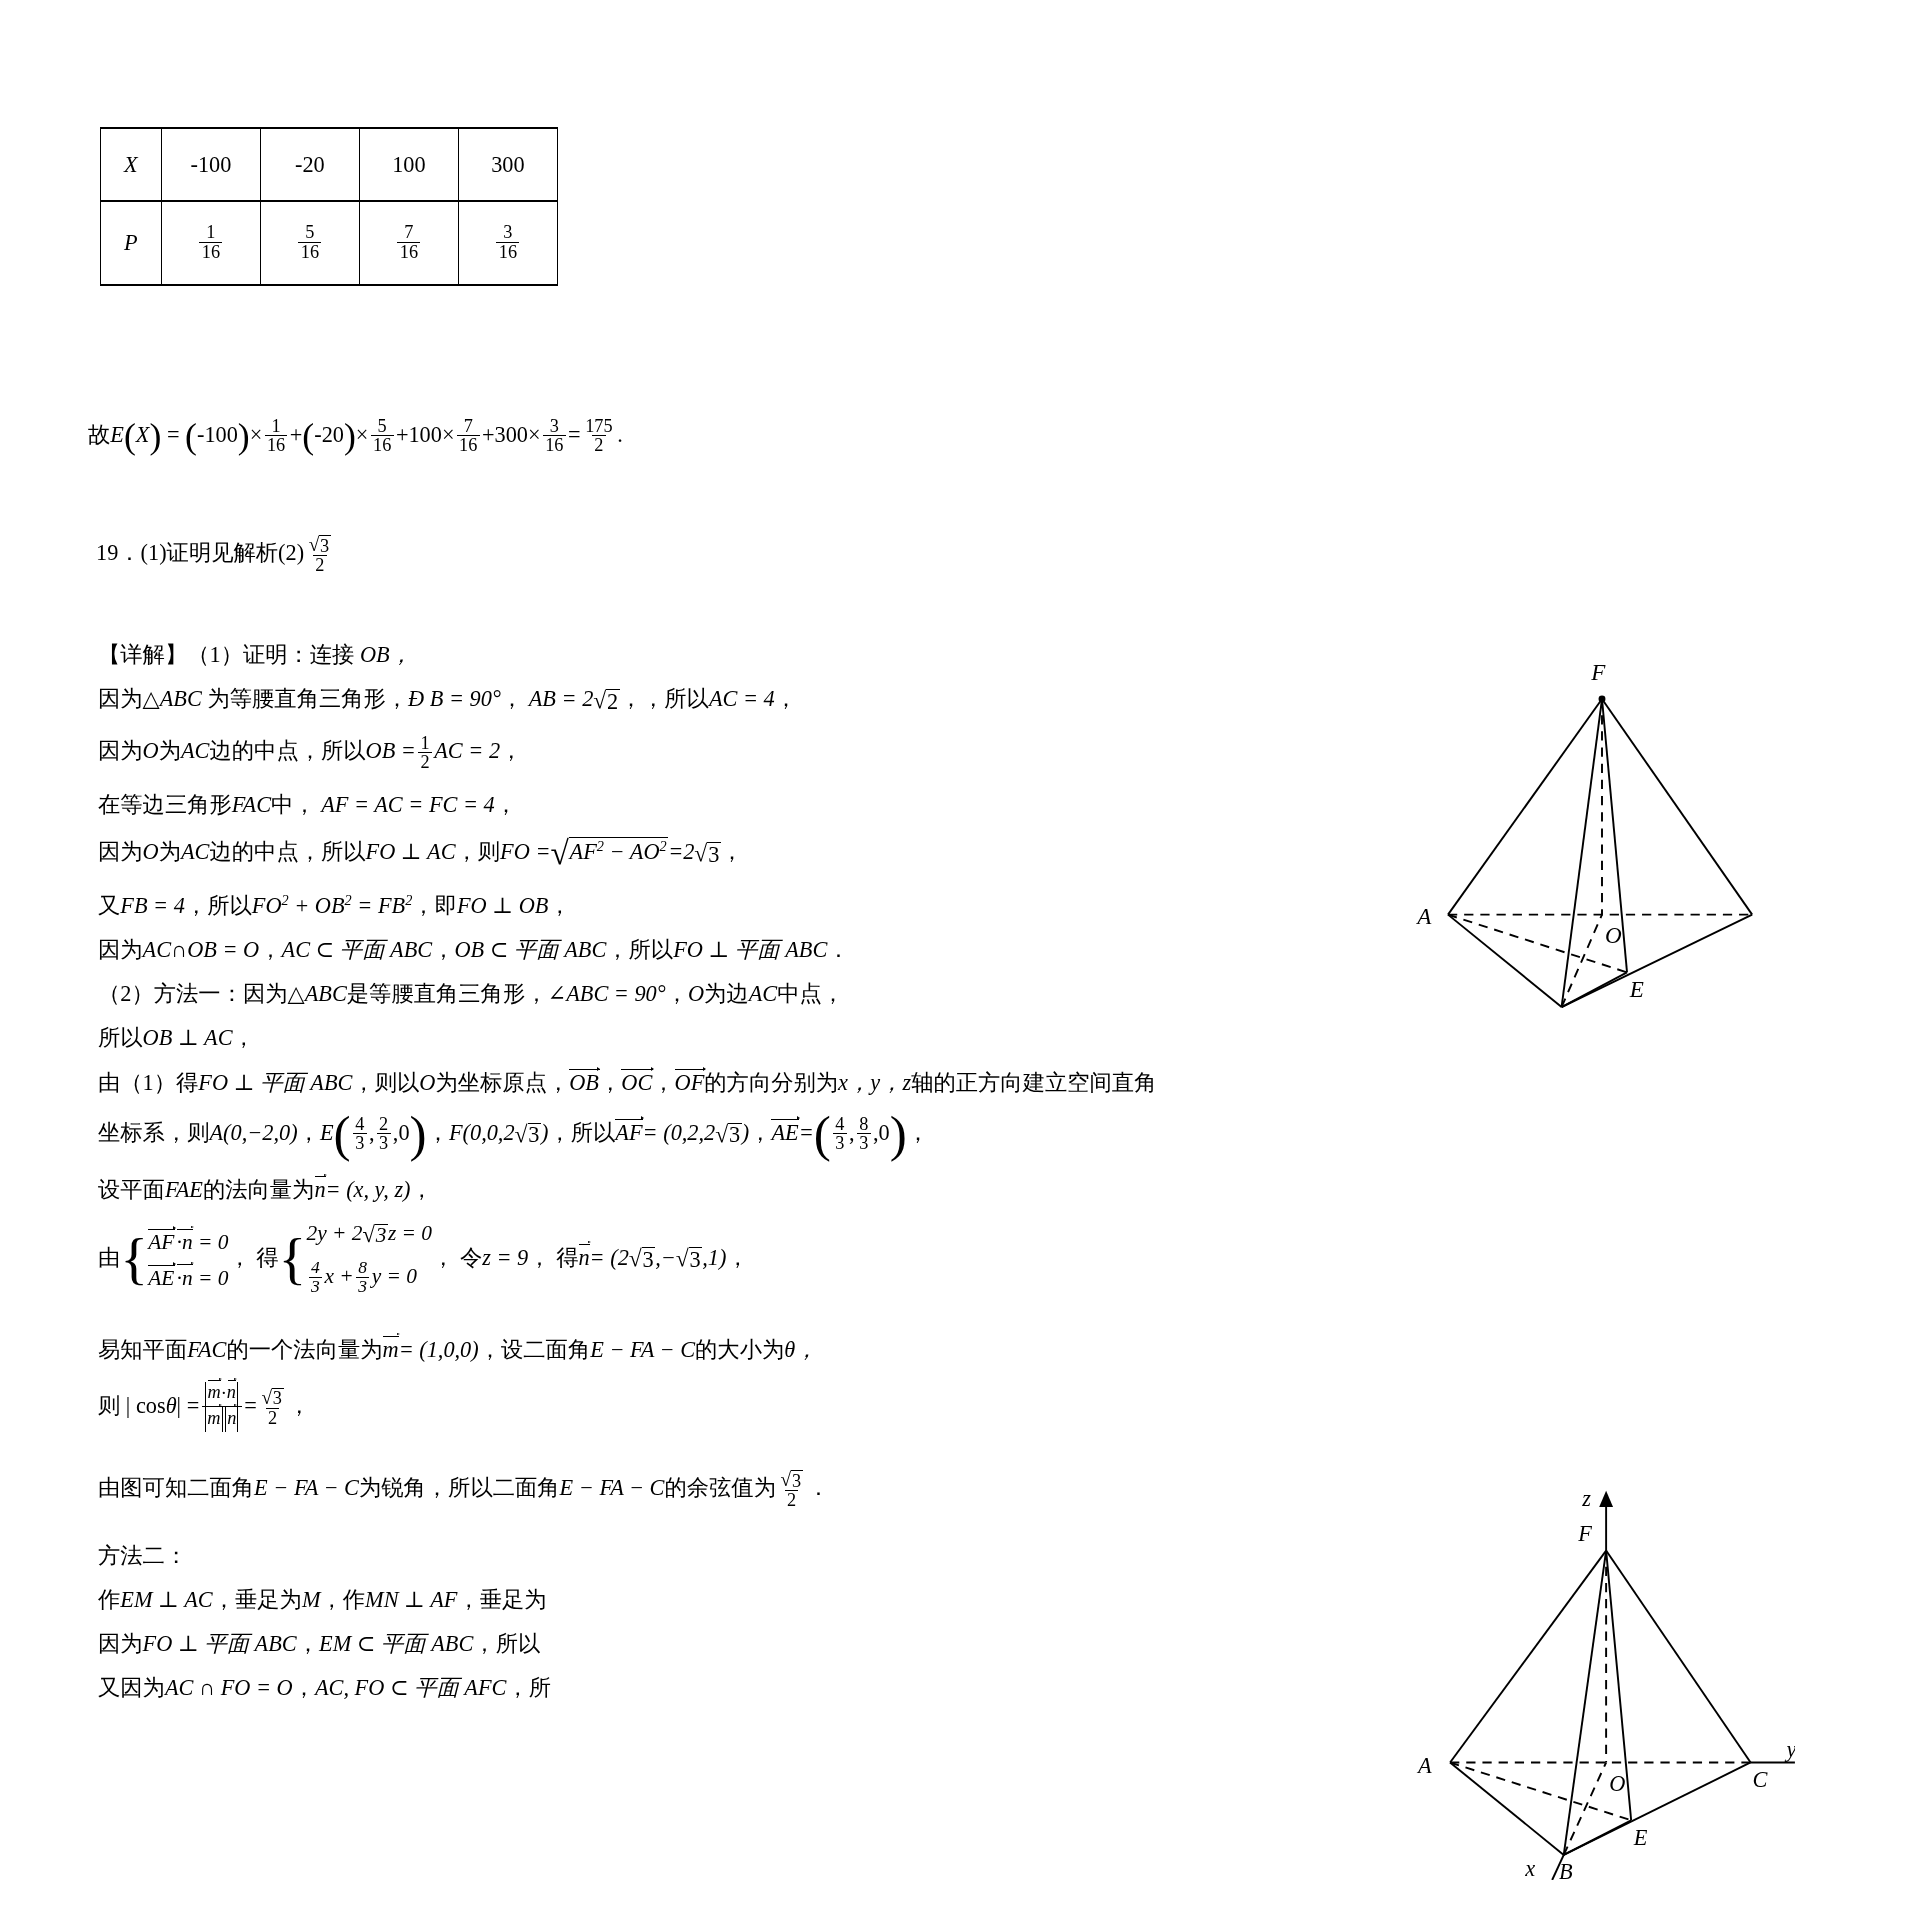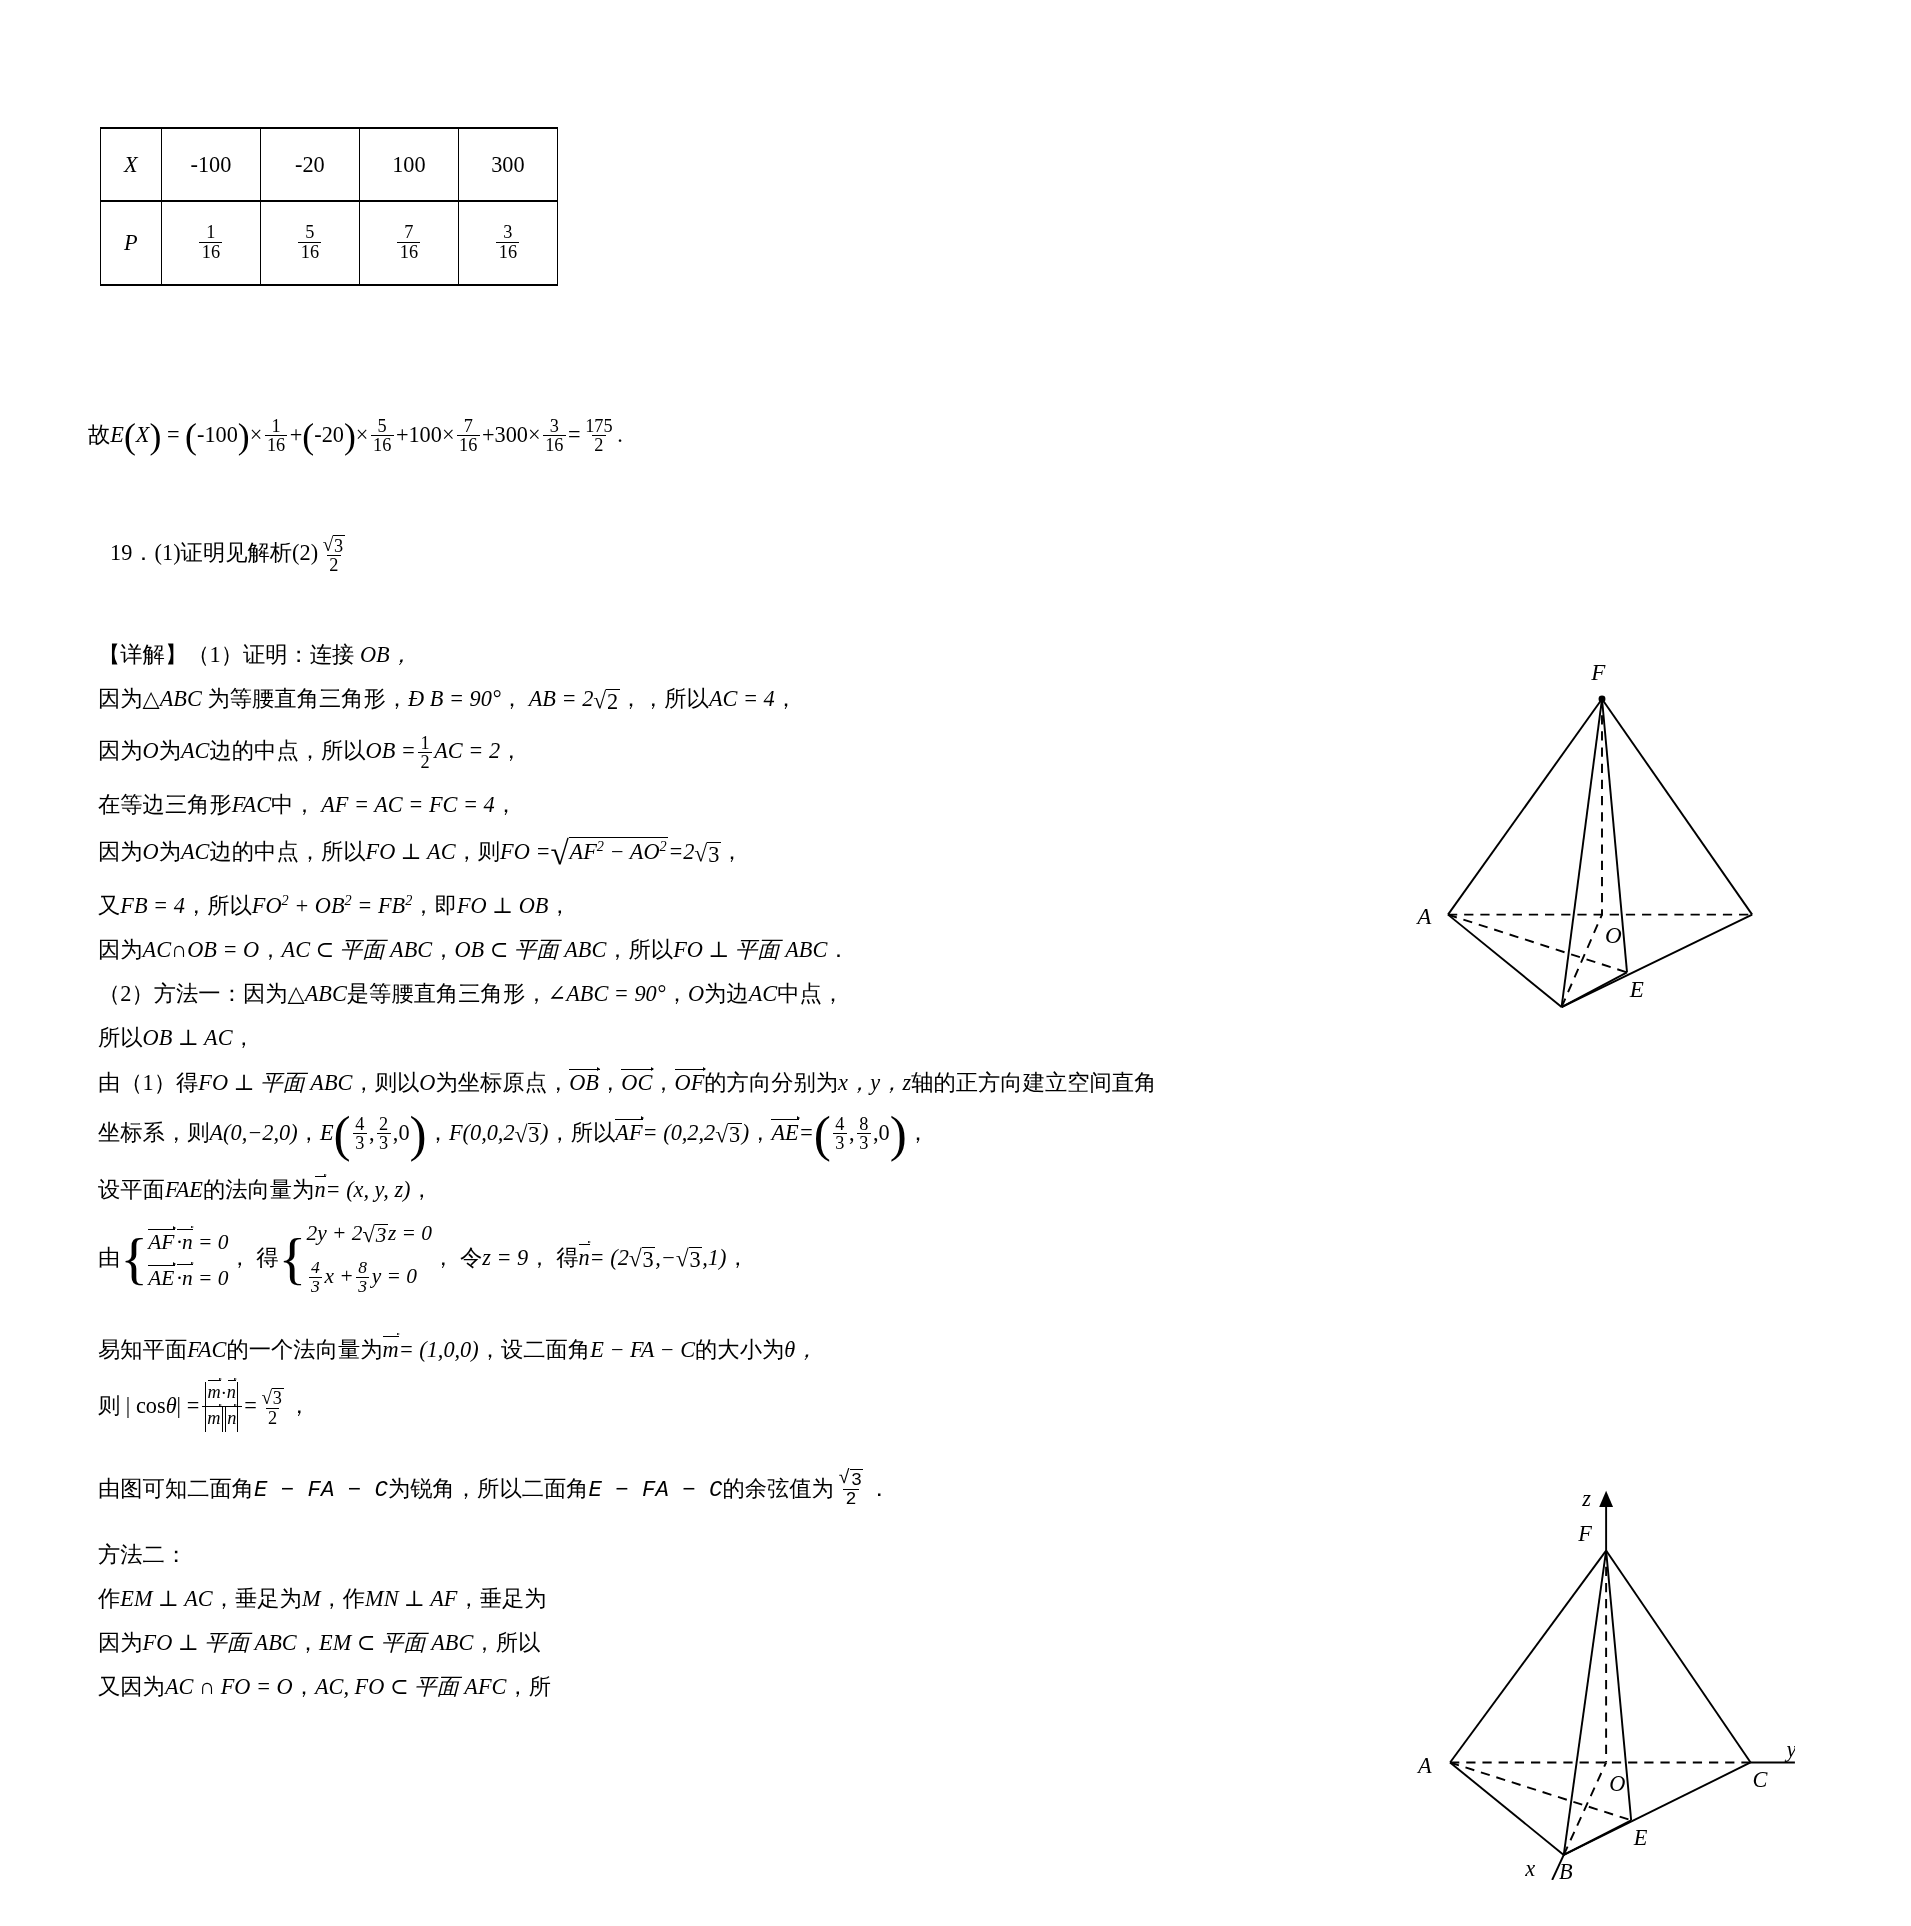--- a/index.html
+++ b/index.html
@@ -129,21 +129,21 @@
         <span class="den">16</span>
       </span>+<span>300</span>×<span class="frac">
         <span class="num">3</span>
         <span class="den">16</span>
       </span>=<span class="frac">
         <span class="num">175</span>
         <span class="den">2</span>
       </span><span>.</span>
   </div>
 
-  <div class="ln" style="position:absolute; left:110px; top:535px;">
+  <div class="ln" style="position:absolute; left:96px; top:535px;">
     <span>19．</span><span>(1)证明见解析(2)</span><span class="frac">
         <span class="num"><span class="sqrt">
             <span class="rad">√</span>
             <span class="rand">3</span>
           </span></span>
         <span class="den">2</span>
       </span>
   </div>
 
   <div style="position:absolute; left:98px; top:644px; width:1233px;">
@@ -261,21 +261,21 @@
           <span class="den"><span class="absbar"></span><span class="it vecs">m</span><span class="absbar"></span><span class="absbar"></span><span class="it vecs">n</span><span class="absbar"></span></span>
         </span><span>=</span><span class="frac">
           <span class="num"><span class="sqrt">
               <span class="rad">√</span>
               <span class="rand">3</span>
             </span></span>
           <span class="den">2</span>
         </span><span>，</span>
     </div>
 
-    <div class="ln" style="margin-bottom:35px;font-family:Liberation Mono, monospace;">
+    <div class="ln" style="margin-bottom:35px;">
       <span>由图可知二面角</span><span class="it">E − FA − C</span><span>为锐角，所以二面角</span><span class="it">E − FA − C</span><span>的余弦值为</span><span class="frac">
           <span class="num"><span class="sqrt">
               <span class="rad">√</span>
               <span class="rand">3</span>
             </span></span>
           <span class="den">2</span>
         </span><span>．</span>
     </div>
 
     <div class="ln row">

